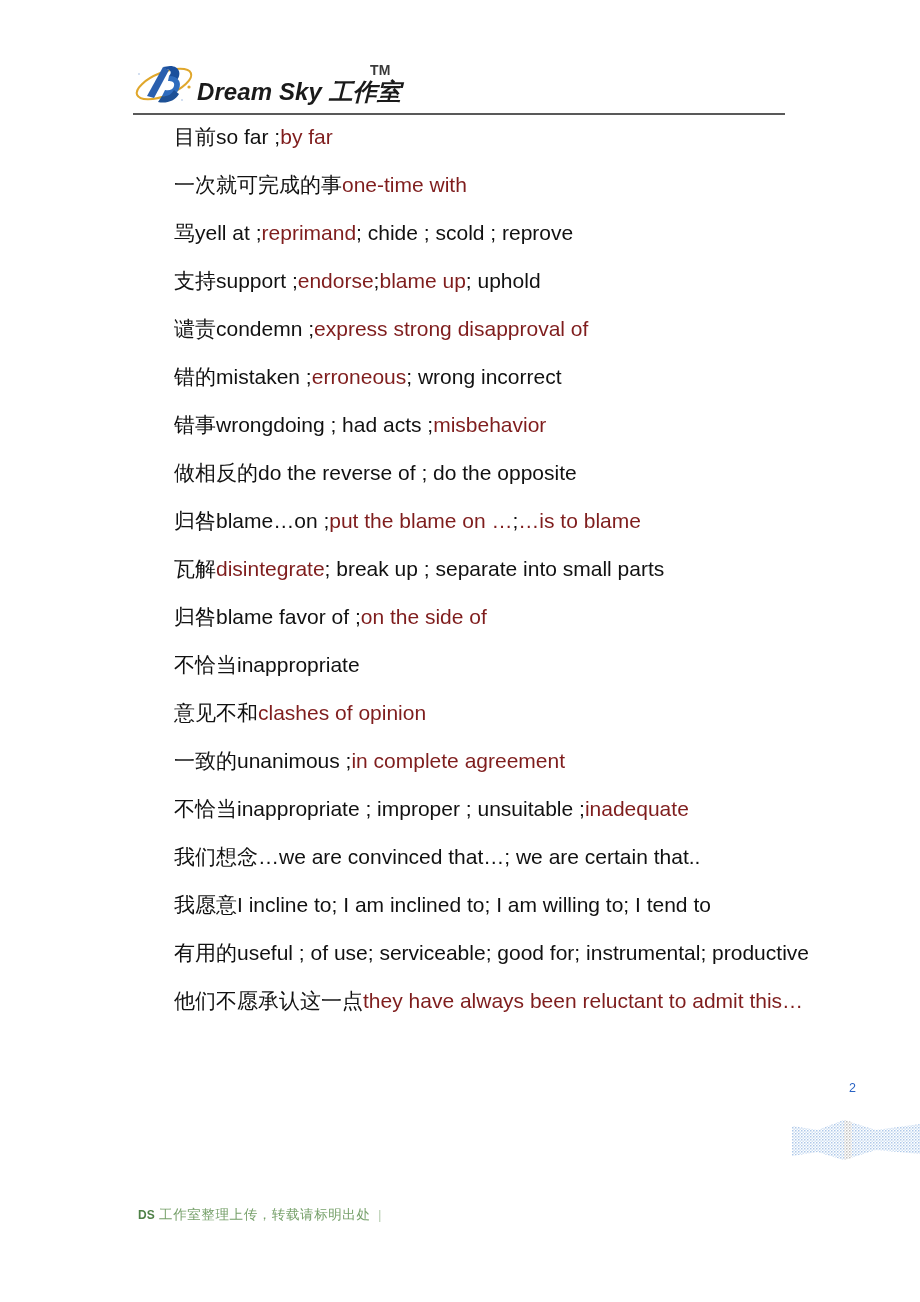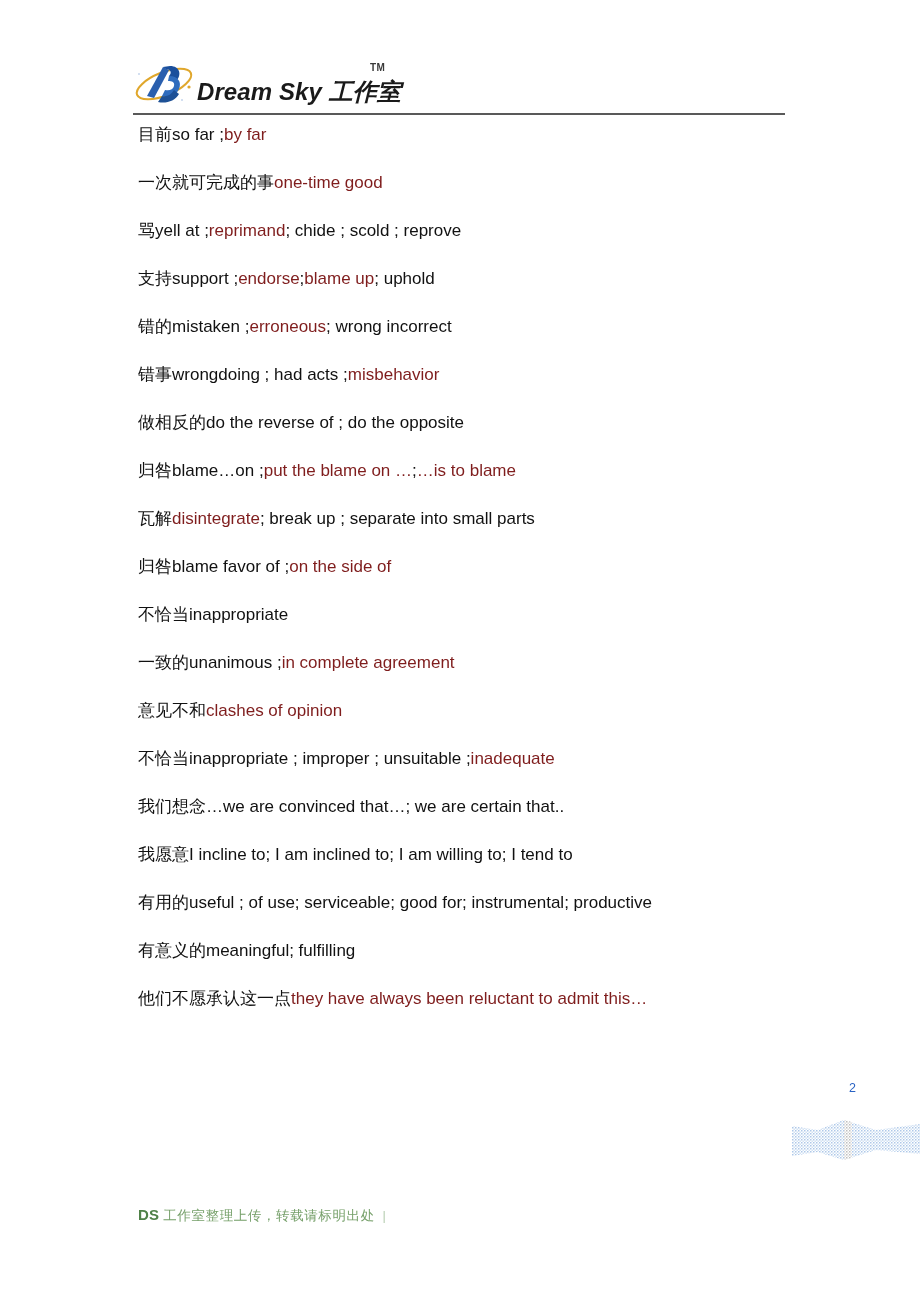--- a/index.html
+++ b/index.html
@@ -50,21 +50,21 @@
     letter-spacing: .1px;
     line-height: 1;
     white-space: nowrap;
     font-family: "Liberation Sans", "DejaVu Sans", sans-serif;
     margin-left: 2px;
     position: relative;
     top: 8px;
     font-style: italic;
   }
   .logo-tm {
-    font-size: 10px;
+    font-size: 14px;
     color: #3a3a3a;
     font-weight: 600;
     position: absolute;
     left: 237px;
     top: 4px;
     letter-spacing: .3px;
   }
   .header-rule {
     position: absolute;
     left: 133px;
@@ -75,28 +75,29 @@
   }
 
   
   .content {
     position: absolute;
     left: 138px;
     top: 126px;
     width: 700px;
   }
   .vline {
-    font-size: 17px;
+    font-size: 21px;
     line-height: 1;
     color: #111111;
     white-space: nowrap;
     height: 48px;
     display: flex;
     align-items: flex-start;
     font-family: "Liberation Sans", "DejaVu Sans", sans-serif;
+    margin-left: 36px;
   }
   .vline > span { display: inline; }
   .seg-black { color: #111111; }
   .seg-red   { color: #7f1d1d; }
 
   
   .page-number {
     position: absolute;
     left: 849px;
     top: 1081px;
@@ -123,21 +124,21 @@
     font-family: "Liberation Serif", "DejaVu Serif", serif;
     font-size: 13.5px;
     color: #76a06a;
     letter-spacing: .6px;
     white-space: nowrap;
   }
   .footer .ds-mark {
     font-family: "Liberation Sans", "DejaVu Sans", sans-serif;
     font-weight: 700;
     color: #4f8148;
-    font-size: 15px;
+    font-size: 12px;
     letter-spacing: .2px;
   }
   .footer .bar {
     color: #8fb386;
     margin-left: 4px;
   }
 </style>
 </head>
 <body>
 
@@ -174,35 +175,39 @@
 
   <div class="header-rule"></div>
 
   <div class="content" id="content-lines">
       <div class="vline">
         <span class="seg-black">目前so far ; </span>
         <span class="seg-red">by far</span>
       </div>
       <div class="vline">
         <span class="seg-black">一次就可完成的事</span>
-        <span class="seg-red">one-time good</span>
+        <span class="seg-red">one-time with</span>
       </div>
       <div class="vline">
         <span class="seg-black">骂yell at ; </span>
         <span class="seg-red">reprimand</span>
         <span class="seg-black"> ; chide ; scold ; reprove</span>
       </div>
       <div class="vline">
         <span class="seg-black">支持support ; </span>
         <span class="seg-red">endorse</span>
         <span class="seg-black"> ; </span>
         <span class="seg-red">blame up</span>
         <span class="seg-black"> ; uphold</span>
       </div>
       <div class="vline">
+        <span class="seg-black">谴责condemn ; </span>
+        <span class="seg-red">express strong disapproval of</span>
+      </div>
+      <div class="vline">
         <span class="seg-black">错的mistaken ; </span>
         <span class="seg-red">erroneous</span>
         <span class="seg-black"> ; wrong   incorrect</span>
       </div>
       <div class="vline">
         <span class="seg-black">错事wrongdoing ; had acts ; </span>
         <span class="seg-red">misbehavior</span>
       </div>
       <div class="vline">
         <span class="seg-black">做相反的do the reverse of ; do the opposite</span>
@@ -219,42 +224,39 @@
         <span class="seg-black"> ; break up ; separate into small parts</span>
       </div>
       <div class="vline">
         <span class="seg-black">归咎blame favor of ; </span>
         <span class="seg-red">on the side of</span>
       </div>
       <div class="vline">
         <span class="seg-black">不恰当inappropriate</span>
       </div>
       <div class="vline">
+        <span class="seg-black">意见不和</span>
+        <span class="seg-red">clashes of opinion</span>
+      </div>
+      <div class="vline">
         <span class="seg-black">一致的unanimous ; </span>
         <span class="seg-red">in complete agreement</span>
       </div>
       <div class="vline">
-        <span class="seg-black">意见不和</span>
-        <span class="seg-red">clashes of opinion</span>
-      </div>
-      <div class="vline">
         <span class="seg-black">不恰当inappropriate ; improper ; unsuitable ; </span>
         <span class="seg-red">inadequate</span>
       </div>
       <div class="vline">
         <span class="seg-black">我们想念…we are convinced that…; we are certain that..</span>
       </div>
       <div class="vline">
         <span class="seg-black">我愿意I incline to; I am inclined to; I am willing to; I tend to</span>
       </div>
       <div class="vline">
         <span class="seg-black">有用的useful ; of use; serviceable; good for; instrumental; productive</span>
-      </div>
-      <div class="vline">
-        <span class="seg-black">有意义的meaningful; fulfilling</span>
       </div>
       <div class="vline">
         <span class="seg-black">他们不愿承认这一点</span>
         <span class="seg-red">they have always been reluctant to admit this…</span>
       </div>
     </div>
 
   <div class="page-number">2</div>
 
   <div class="ribbon">

